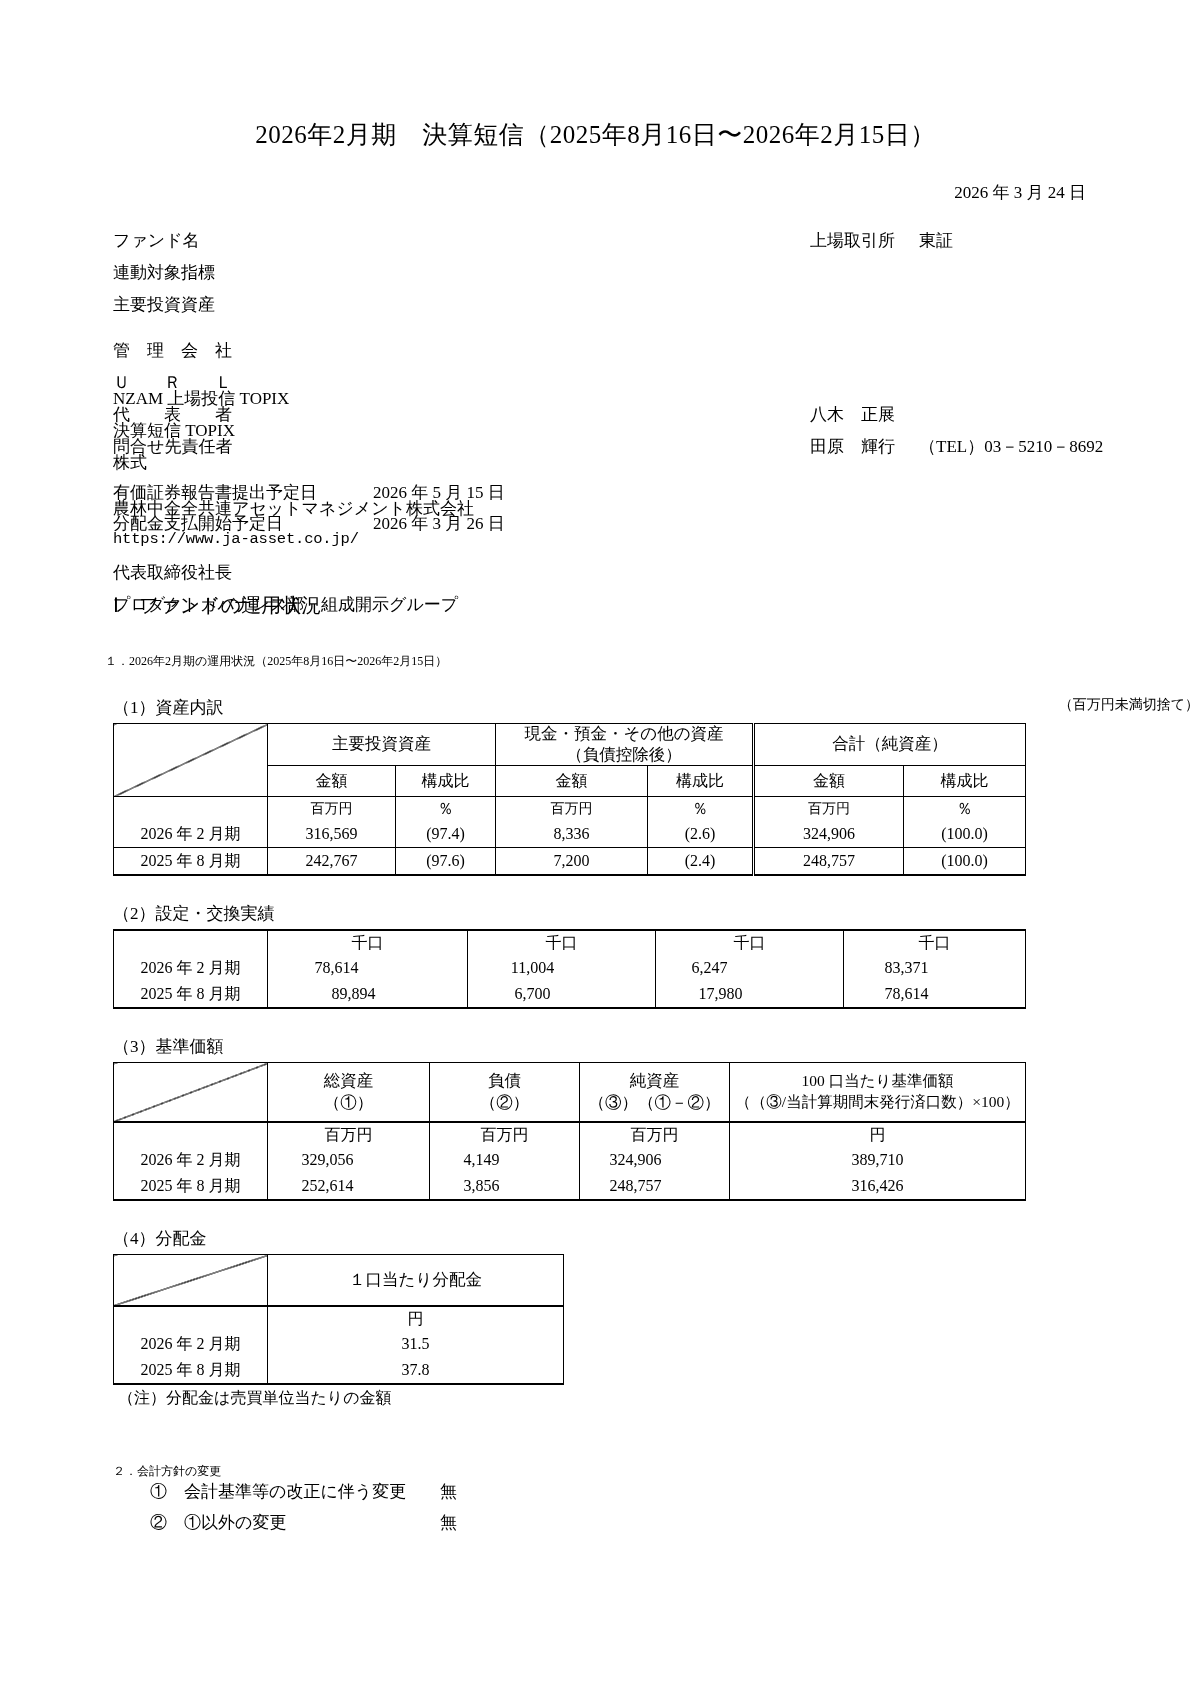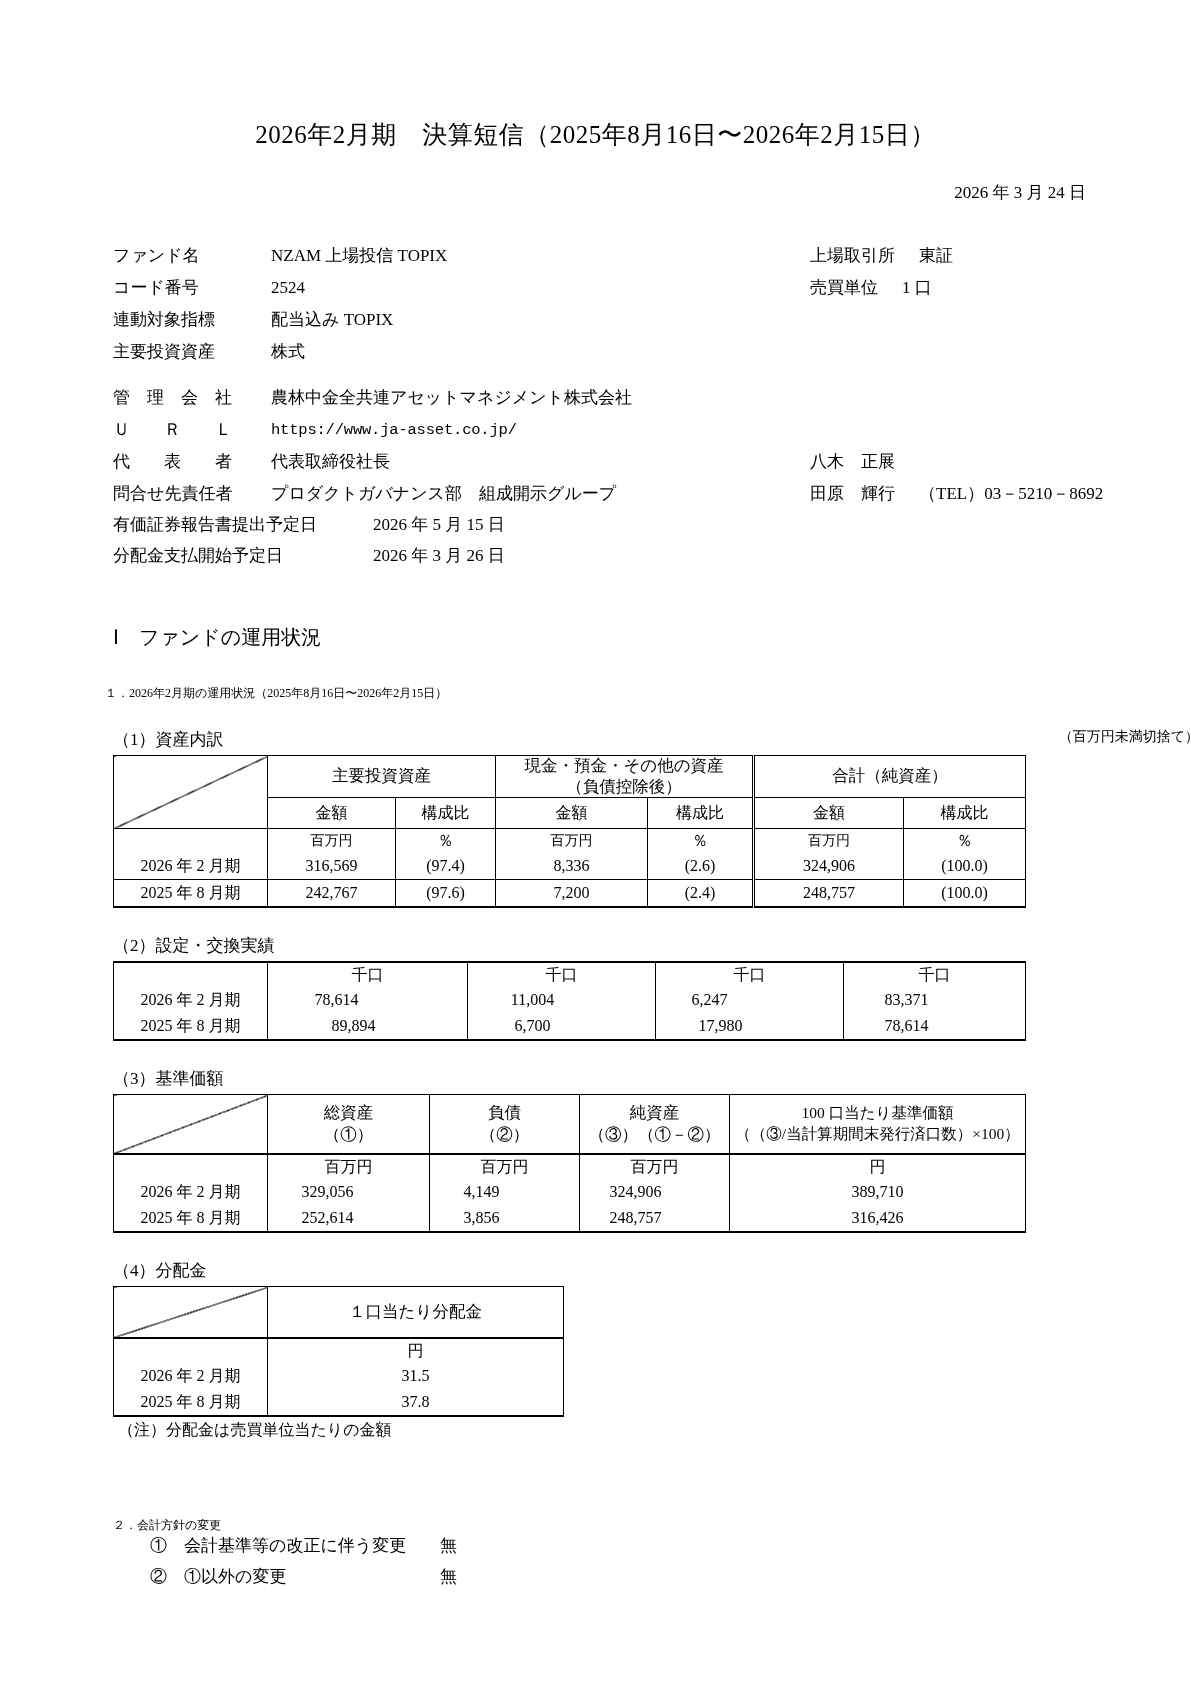--- a/index.html
+++ b/index.html
@@ -22,21 +22,21 @@
   }
   .doc-date {
     text-align:right;
     font-size:17px;
     margin-top:30px;
     padding-right:105px;
   }
 
   
   .info-block { margin-top:28px; padding-left:113px; font-size:17px; }
-  .info-row { display:flex; align-items:flex-end; line-height:1.0; height:32px; }
+  .info-row { display:flex; align-items:flex-start; line-height:1.0; height:32px;flex-direction:column; }
   .info-label {
     width:158px; flex:0 0 158px;
     display:flex; justify-content:space-between;
     letter-spacing:0;
   }
   .info-label.tight { display:block; letter-spacing:0px; }
   .info-value { flex:0 0 auto; }
   .info-value.mono { font-family:"Liberation Mono", monospace; font-size:15.5px; letter-spacing:-0.2px;}
   .info-right { position:absolute; left:697px; display:flex; align-items:baseline; }
   .info-right .rlabel { letter-spacing:0px; }
@@ -103,32 +103,24 @@
 
     <div class="info-row rel">
       <span class="info-label">ファンド名</span>
       <span class="info-value">NZAM 上場投信 TOPIX</span>
       <span class="info-right">
         <span class="rlabel">上場取引所</span>
         <span class="rval">東証</span>
       </span>
     </div>
 
-    <div class="info-row rel">
-      <span class="info-label">コード番号</span>
-      <span class="info-value">2524</span>
-      <span class="info-right">
-        <span class="rlabel">売買単位</span>
-        <span class="rval">1 口</span>
-      </span>
-    </div>
 
     <div class="info-row rel">
       <span class="info-label tight">連動対象指標</span>
-      <span class="info-value">配当込み TOPIX</span>
+      <span class="info-value">決算短信 TOPIX</span>
     </div>
 
     <div class="info-row rel">
       <span class="info-label">主要投資資産</span>
       <span class="info-value">株式</span>
     </div>
 
     <div class="gap-row"></div>
 
     <div class="info-row rel">
@@ -347,21 +339,21 @@
     </tr>
     <tr>
       <td class="rowlabel thick-b" style="border-top:none;height:26px">2025 年 8 月期</td>
       <td class="num-c thick-b" style="border-top:none">37.8</td>
     </tr>
   </tbody>
     </table>
 
   <div class="small-note">（注）分配金は売買単位当たりの金額</div>
 
-  <div class="sec-2" style="margin-top:76px;padding-left:113px">２．会計方針の変更</div>
+  <div class="sec-2" style="margin-top:54px;padding-left:113px">２．会計方針の変更</div>
 
   <div class="chg-item">
     <span class="chg-label">①　会計基準等の改正に伴う変更</span>
     <span>無</span>
   </div>
   <div class="chg-item">
     <span class="chg-label">②　①以外の変更</span>
     <span>無</span>
   </div>
 

